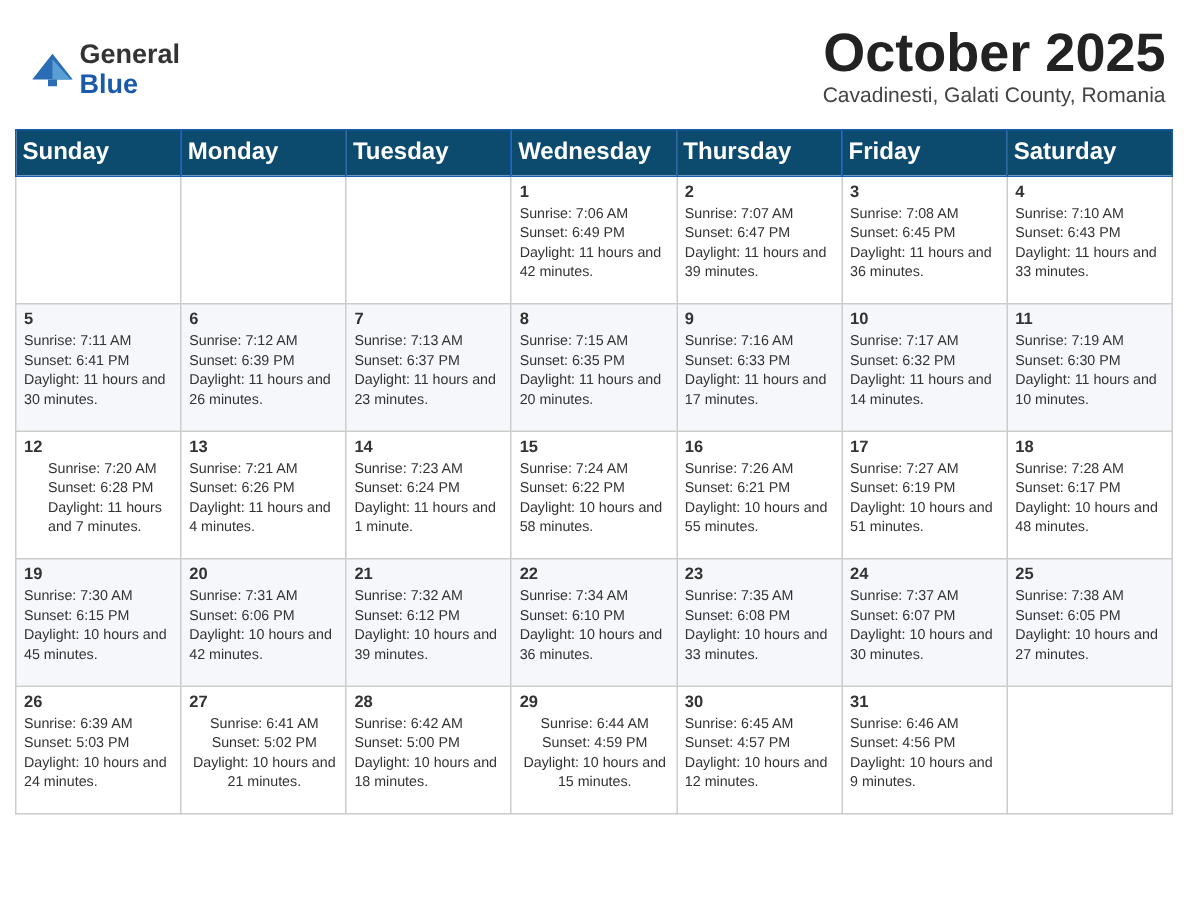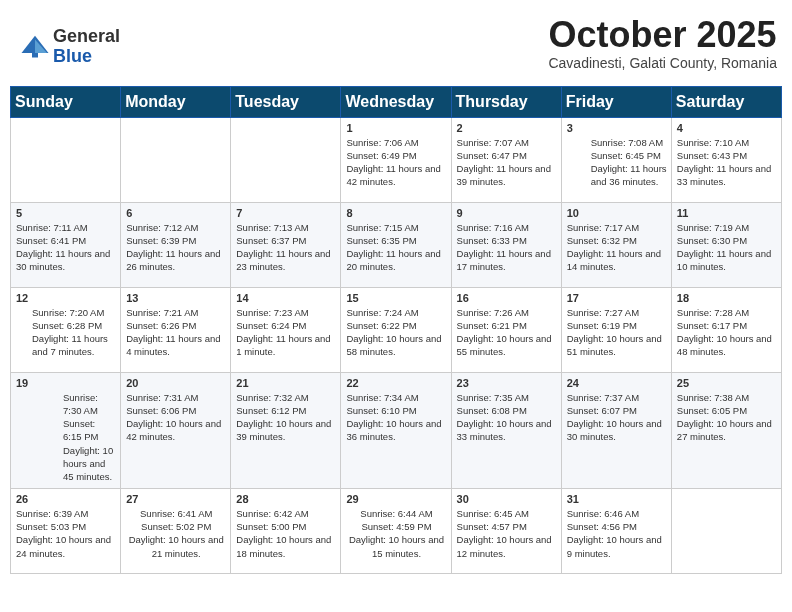--- a/index.html
+++ b/index.html
@@ -36,20 +36,21 @@
       font-size: 18px;
       font-weight: bold;
       color: #1a5aab;
     }
     .logo-icon {
       width: 30px;
       height: 30px;
       margin-right: 3px;
     }
     .title-block {
+      text-align: right;
     }
     .month-title {
       font-size: 36px;
       font-weight: bold;
       color: #222;
       line-height: 1.1;
     }
     .location {
       font-size: 14px;
       color: #444;
@@ -143,21 +144,21 @@
 Daylight: 11 hours and 42 minutes.</div>
         </td>
         <td>
           <span class="day-num">2</span>
           <div class="day-info" style="white-space: pre-line;">Sunrise: 7:07 AM
 Sunset: 6:47 PM
 Daylight: 11 hours and 39 minutes.</div>
         </td>
         <td>
           <span class="day-num">3</span>
-          <div class="day-info" style="white-space: pre-line; margin-left: 24px;">Sunrise: 7:08 AM
+          <div class="day-info" style="white-space: pre-line;">Sunrise: 7:08 AM
 Sunset: 6:45 PM
 Daylight: 11 hours and 36 minutes.</div>
         </td>
         <td>
           <span class="day-num">4</span>
           <div class="day-info" style="white-space: pre-line;">Sunrise: 7:10 AM
 Sunset: 6:43 PM
 Daylight: 11 hours and 33 minutes.</div>
         </td>
       </tr>
@@ -245,21 +246,21 @@
         <td>
           <span class="day-num">18</span>
           <div class="day-info" style="white-space: pre-line;">Sunrise: 7:28 AM
 Sunset: 6:17 PM
 Daylight: 10 hours and 48 minutes.</div>
         </td>
       </tr>
       <tr>
         <td>
           <span class="day-num">19</span>
-          <div class="day-info" style="white-space: pre-line; margin-left: 47px;">Sunrise: 7:30 AM
+          <div class="day-info" style="white-space: pre-line;">Sunrise: 7:30 AM
 Sunset: 6:15 PM
 Daylight: 10 hours and 45 minutes.</div>
         </td>
         <td>
           <span class="day-num">20</span>
           <div class="day-info" style="white-space: pre-line;">Sunrise: 7:31 AM
 Sunset: 6:06 PM
 Daylight: 10 hours and 42 minutes.</div>
         </td>
         <td>

